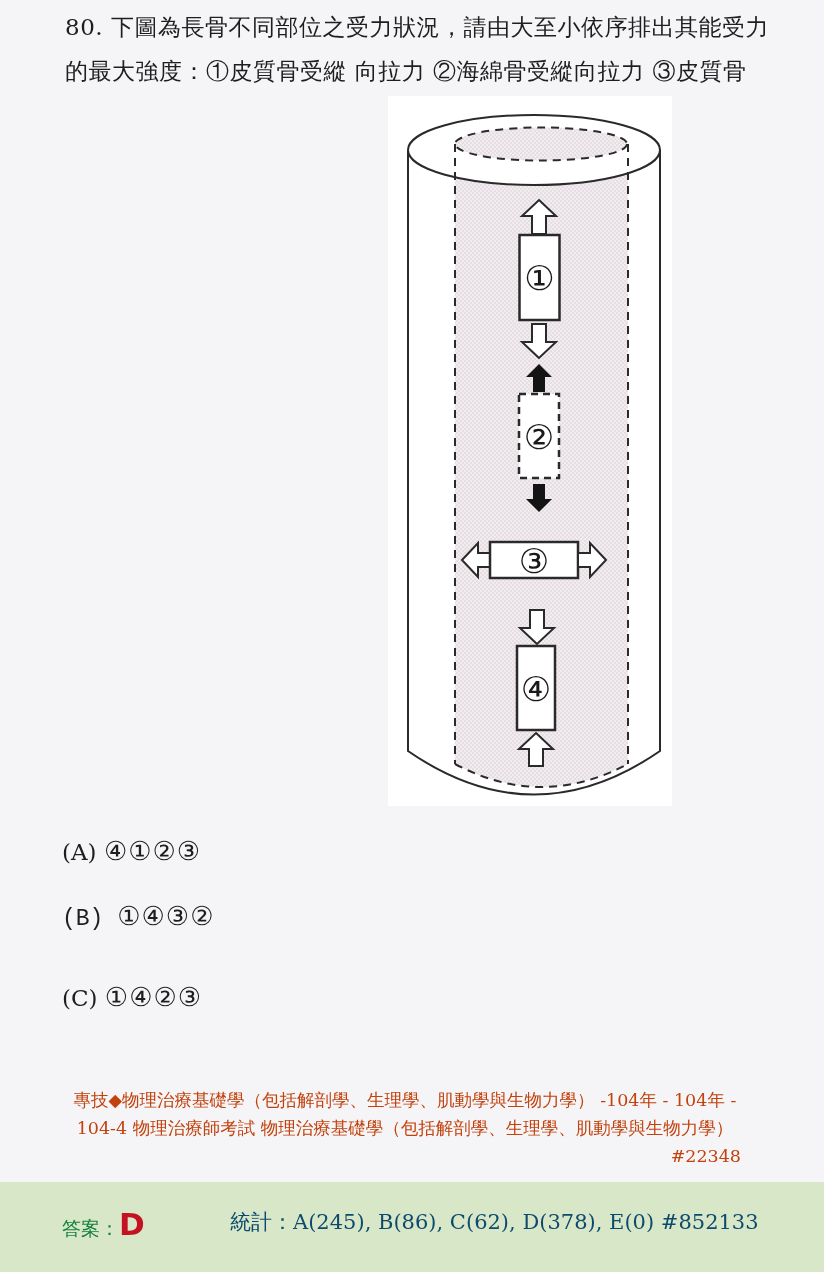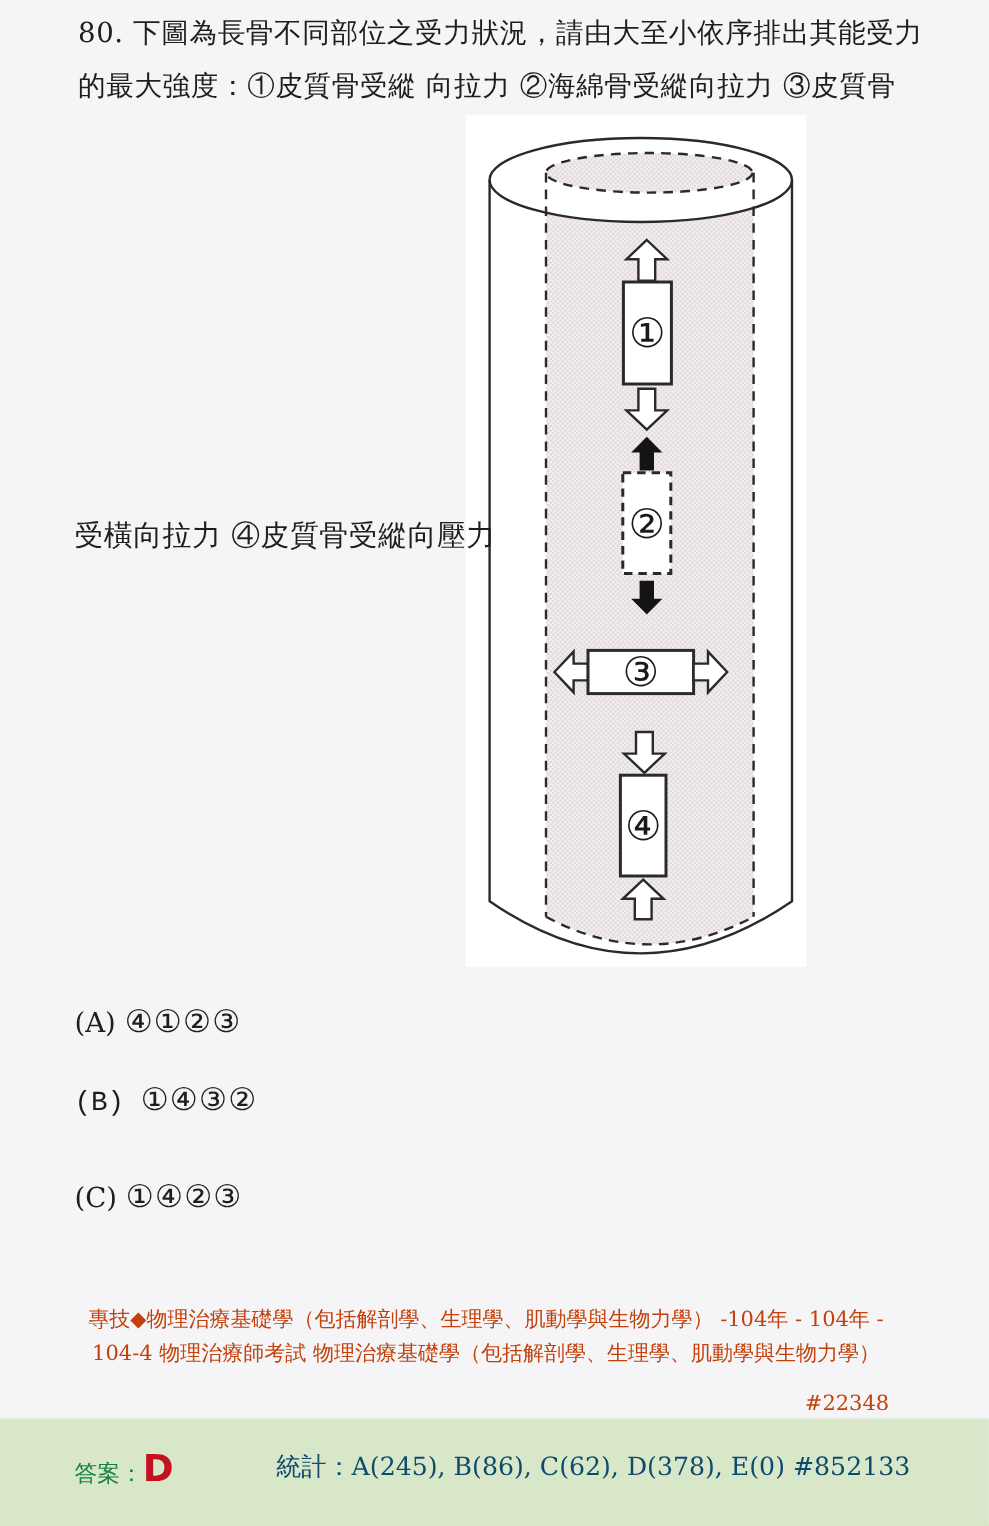--- a/index.html
+++ b/index.html
@@ -21,21 +21,21 @@
     background:#ffffff;
   }
   .option{position:absolute;left:62px;font-size:23px;white-space:pre;}
   .option .opt-circ{font-size:26px;letter-spacing:1px;}
   .opt-a{top:836px;} .opt-b{top:901px;font-family:Liberation Mono, monospace;} .opt-c{top:966px;margin-top:16px;} .opt-d{top:1031px;}
   .citation{
     position:absolute;left:67px;top:1086px;width:676px;
     text-align:center;color:#c2410c;font-size:17.5px;line-height:28px;
     cursor:pointer;
   }
-  .citation .ref{text-align:right;padding-right:2px;margin-top:14px;}
+  .citation .ref{text-align:right;padding-right:2px;}
   .answer-bar{
     position:absolute;left:0;top:1182px;width:824px;height:90px;
     background:#d9e7c9;
   }
   .ans{position:absolute;left:62px;top:24px;}
   .ans-label{font-size:19px;color:#15803d;}
   .ans-value{font-size:31px;font-weight:bold;color:#c41220;font-family:"DejaVu Sans","Liberation Sans",sans-serif;}
   .stats{position:absolute;left:230px;top:26px;font-size:21px;color:#0c4a6e;}
   svg text{font-family:"DejaVu Sans","Liberation Sans",sans-serif;}
 </style>
@@ -86,21 +86,20 @@
       <text x="146" y="465" font-size="34" text-anchor="middle" dominant-baseline="central" fill="#1a1a1a">③</text>
       <polygon points="218,464 202,447 202,457 190,457 190,471 202,471 202,481" fill="#ffffff" stroke="#2a2a2a" stroke-width="2"></polygon>
 
       <polygon points="149,548 132,532 142,532 142,514 156,514 156,532 166,532" fill="#ffffff" stroke="#2a2a2a" stroke-width="2"></polygon>
       <rect x="129" y="550" width="38" height="84" fill="#ffffff" stroke="#2a2a2a" stroke-width="2.5"></rect>
       <text x="148" y="593" font-size="34" text-anchor="middle" dominant-baseline="central" fill="#1a1a1a">④</text>
       <polygon points="148,637 165,653 155,653 155,670 141,670 141,653 131,653" fill="#ffffff" stroke="#2a2a2a" stroke-width="2"></polygon>
     </svg>
   </div>
 
-  <div class="mid-text">受橫向拉力 ④皮質骨受縱向壓力</div>
 
   <div class="option opt-a"><span>(A) </span><span class="opt-circ">④①②③</span></div>
   <div class="option opt-b"><span>(B) </span><span class="opt-circ">①④③②</span></div>
   <div class="option opt-c"><span>(C) </span><span class="opt-circ">①④②③</span></div>
 
   <div class="citation">
     <div>專技◆物理治療基礎學（包括解剖學、生理學、肌動學與生物力學） -104年 - 104年 -</div>
     <div>104-4 物理治療師考試 物理治療基礎學（包括解剖學、生理學、肌動學與生物力學）</div>
     <div class="ref">#22348</div>
   </div>

